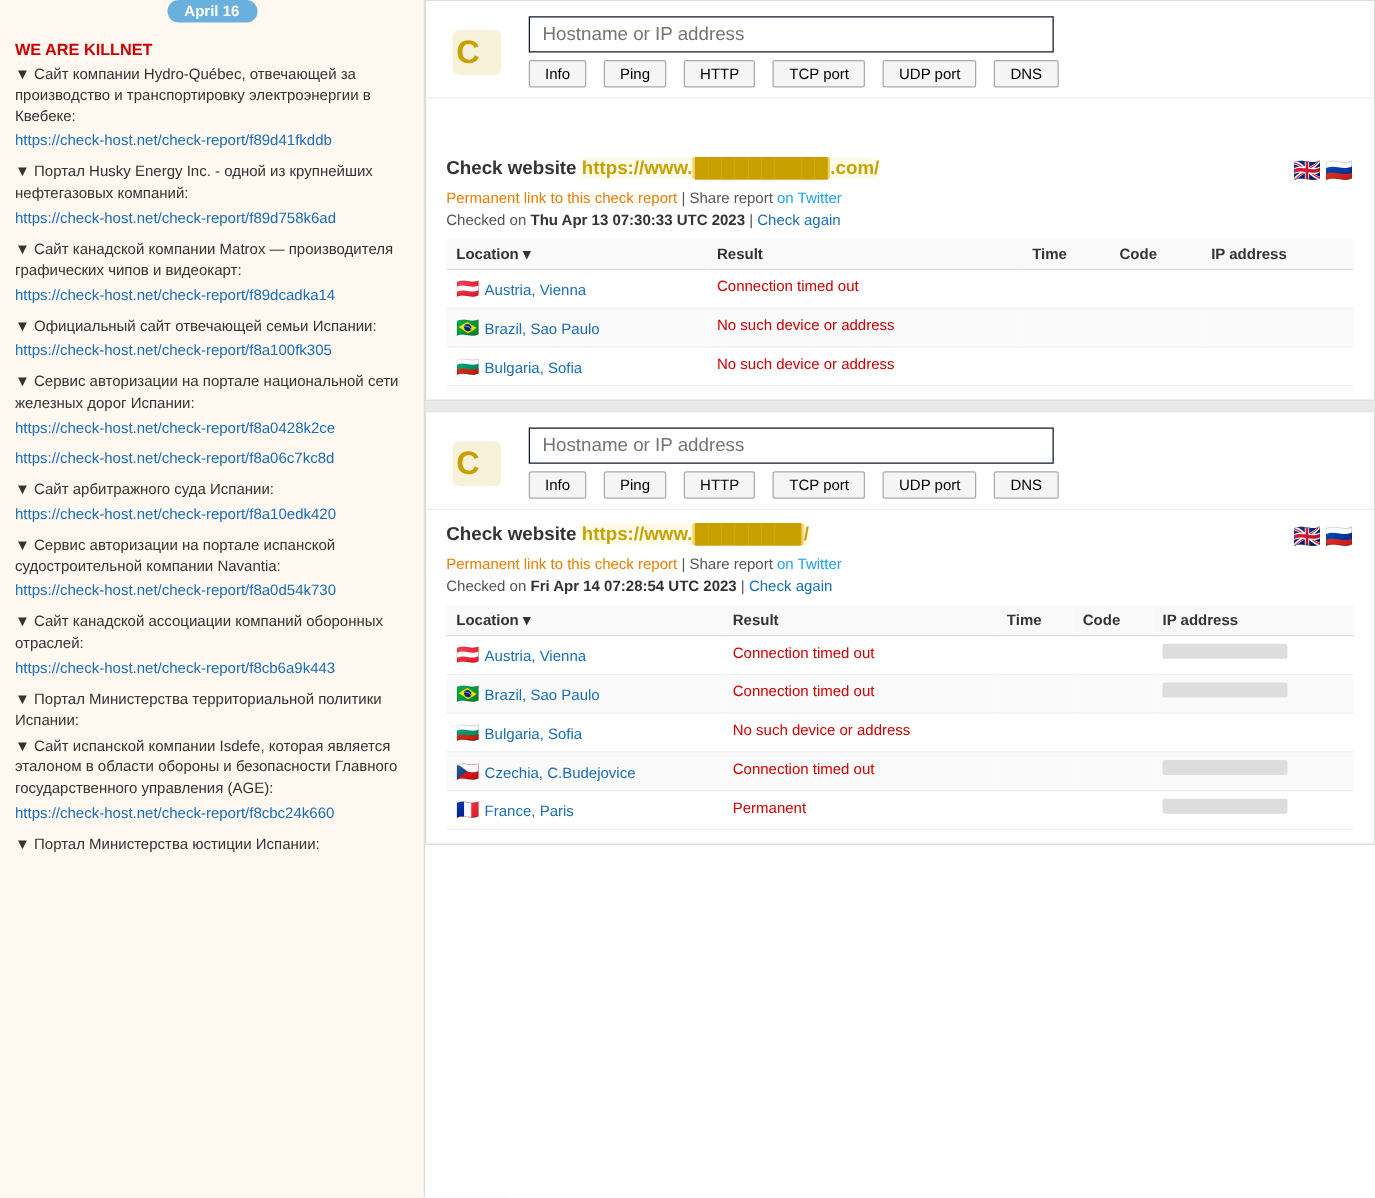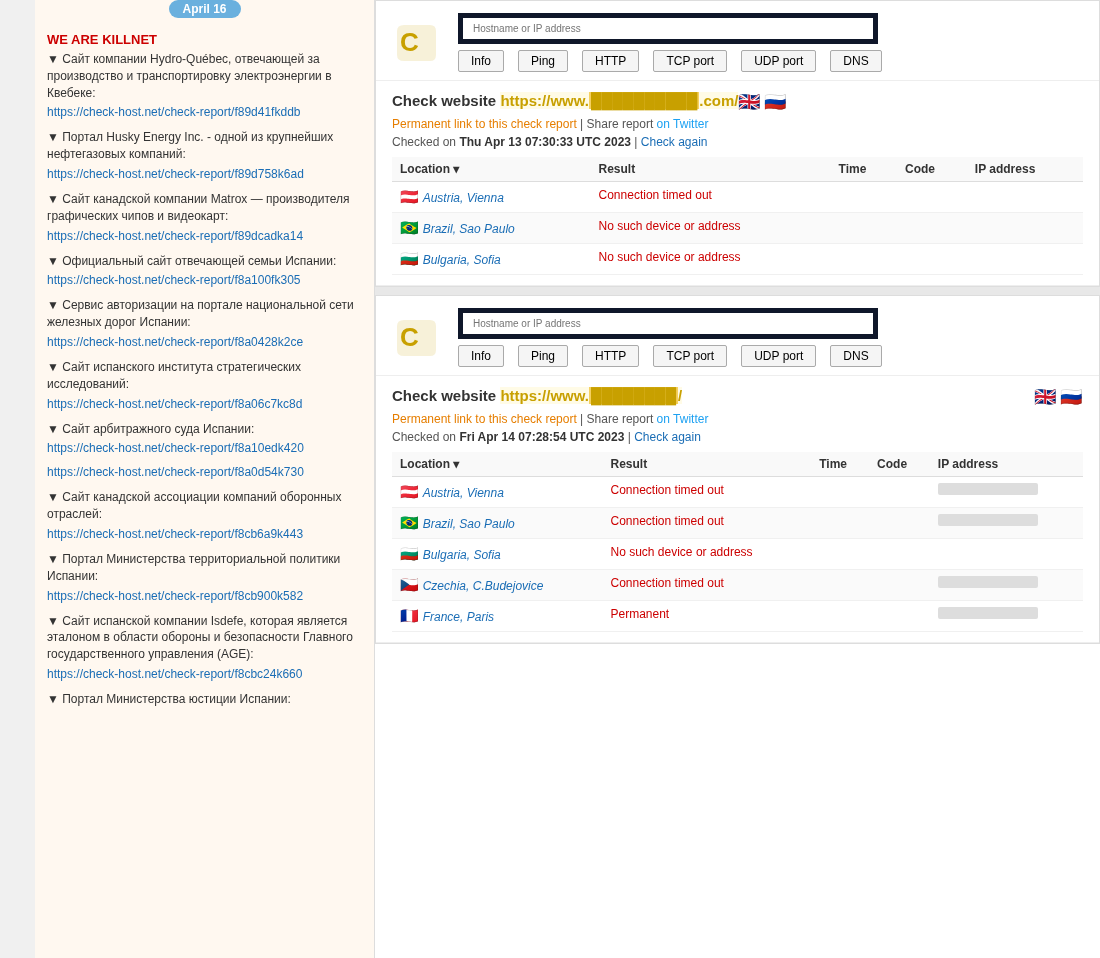--- a/index.html
+++ b/index.html
@@ -7,21 +7,20 @@
 
     
     .sidebar {
       width: 340px;
       min-width: 340px;
       background: #fff8f0;
       padding: 10px 12px;
       overflow-y: auto;
       border-right: 1px solid #ddd;
       position: relative;
-      margin-left: 35px;
     }
     .date-badge {
       position: absolute;
       top: 0;
       left: 50%;
       transform: translateX(-50%);
       background: #6ab0de;
       color: white;
       border-radius: 12px;
       padding: 2px 14px;
@@ -75,23 +74,23 @@
       height: 40px;
       margin-right: 16px;
       flex-shrink: 0;
     }
     .logo-icon svg { width: 100%; height: 100%; }
 
     .input-area { flex: 1; }
     .hostname-input {
       width: 100%;
       max-width: 420px;
-      border: 5px solid #0f172a;
+      border: 1px solid #0f172a;
       padding: 5px 10px;
-      font-size: 10px;
+      font-size: 15px;
       color: #aaa;
       display: block;
       margin-bottom: 6px;
     }
     .btn-row { display: flex; gap: 14px; flex-wrap: wrap; }
     .btn {
       border: 1px solid #aaa;
       background: #f5f5f5;
       padding: 3px 12px;
       font-size: 12px;
@@ -132,21 +131,21 @@
       font-weight: bold;
       color: #333;
       background: #f9f9f9;
     }
     .check-table td {
       padding: 6px 8px;
       border-bottom: 1px solid #f0f0f0;
       vertical-align: top;
     }
     .check-table tr:nth-child(even) td { background: #fafafa; }
-    .location-link { color: #1a6db5; text-decoration: none; font-style: italic; }
+    .location-link { color: #1a6db5; text-decoration: none; }
     .result-error { color: #cc0000; font-size: 12px; }
     .ip-placeholder {
       display: inline-block;
       background: #ddd;
       height: 12px;
       width: 100px;
       border-radius: 2px;
     }
 
     .divider { height: 8px; background: #e8e8e8; }
@@ -167,33 +166,32 @@
 
   <p class="sidebar-text">▼ Сайт канадской компании Matrox — производителя графических чипов и видеокарт:</p>
   <a class="sidebar-link" href="#">https://check-host.net/check-report/f89dcadka14</a>
 
   <p class="sidebar-text">▼ Официальный сайт отвечающей семьи Испании:</p>
   <a class="sidebar-link" href="#">https://check-host.net/check-report/f8a100fk305</a>
 
   <p class="sidebar-text">▼ Сервис авторизации на портале национальной сети железных дорог Испании:</p>
   <a class="sidebar-link" href="#">https://check-host.net/check-report/f8a0428k2ce</a>
 
-  <p class="sidebar-text">▼ Сайт испанского института стратегических исследований:</p>
   <a class="sidebar-link" href="#">https://check-host.net/check-report/f8a06c7kc8d</a>
 
   <p class="sidebar-text">▼ Сайт арбитражного суда Испании:</p>
   <a class="sidebar-link" href="#">https://check-host.net/check-report/f8a10edk420</a>
 
+  <p class="sidebar-text">▼ Сервис авторизации на портале испанской судостроительной компании Navantia:</p>
   <a class="sidebar-link" href="#">https://check-host.net/check-report/f8a0d54k730</a>
 
   <p class="sidebar-text">▼ Сайт канадской ассоциации компаний оборонных отраслей:</p>
   <a class="sidebar-link" href="#">https://check-host.net/check-report/f8cb6a9k443</a>
 
   <p class="sidebar-text">▼ Портал Министерства территориальной политики Испании:</p>
-  <a class="sidebar-link" href="#">https://check-host.net/check-report/f8cb900k582</a>
 
   <p class="sidebar-text">▼ Сайт испанской компании Isdefe, которая является эталоном в области обороны и безопасности Главного государственного управления (AGE):</p>
   <a class="sidebar-link" href="#">https://check-host.net/check-report/f8cbc24k660</a>
 
   <p class="sidebar-text">▼ Портал Министерства юстиции Испании:</p>
 </div>
 
 <div class="main">
 
   <div class="check-widget">
@@ -211,21 +209,21 @@
           <button class="btn">Ping</button>
           <button class="btn">HTTP</button>
           <button class="btn">TCP port</button>
           <button class="btn">UDP port</button>
           <button class="btn">DNS</button>
         </div>
       </div>
     </div>
 
     <div class="report-section">
-      <div style="display:flex; align-items:center; margin-bottom:4px;">
+      <div style="display:flex; align-items:center; justify-content:space-between; margin-bottom:4px;margin-top:36px;">
         <div class="report-title">
           <span>Check website </span><span style="color:#c8a000; background:#fffbe6;">https://www.<span style="background:#f5d060; padding:0 2px;">██████████</span>.com/</span>
         </div>
         <div class="flags">
           <span style="font-size:18px;">🇬🇧</span>
           <span style="font-size:18px;">🇷🇺</span>
         </div>
       </div>
       <div class="report-links">
         <a href="#">Permanent link to this check report</a>

